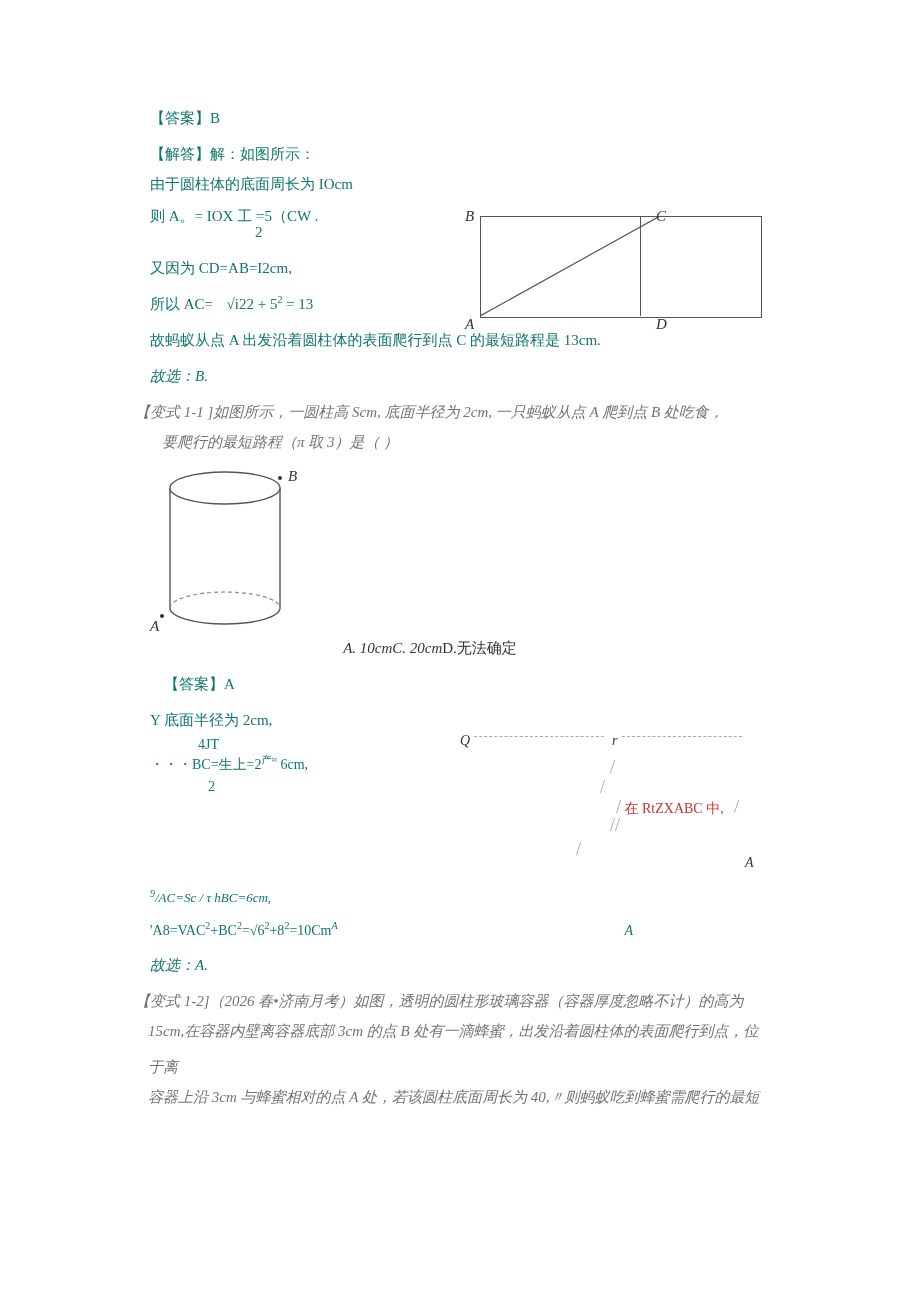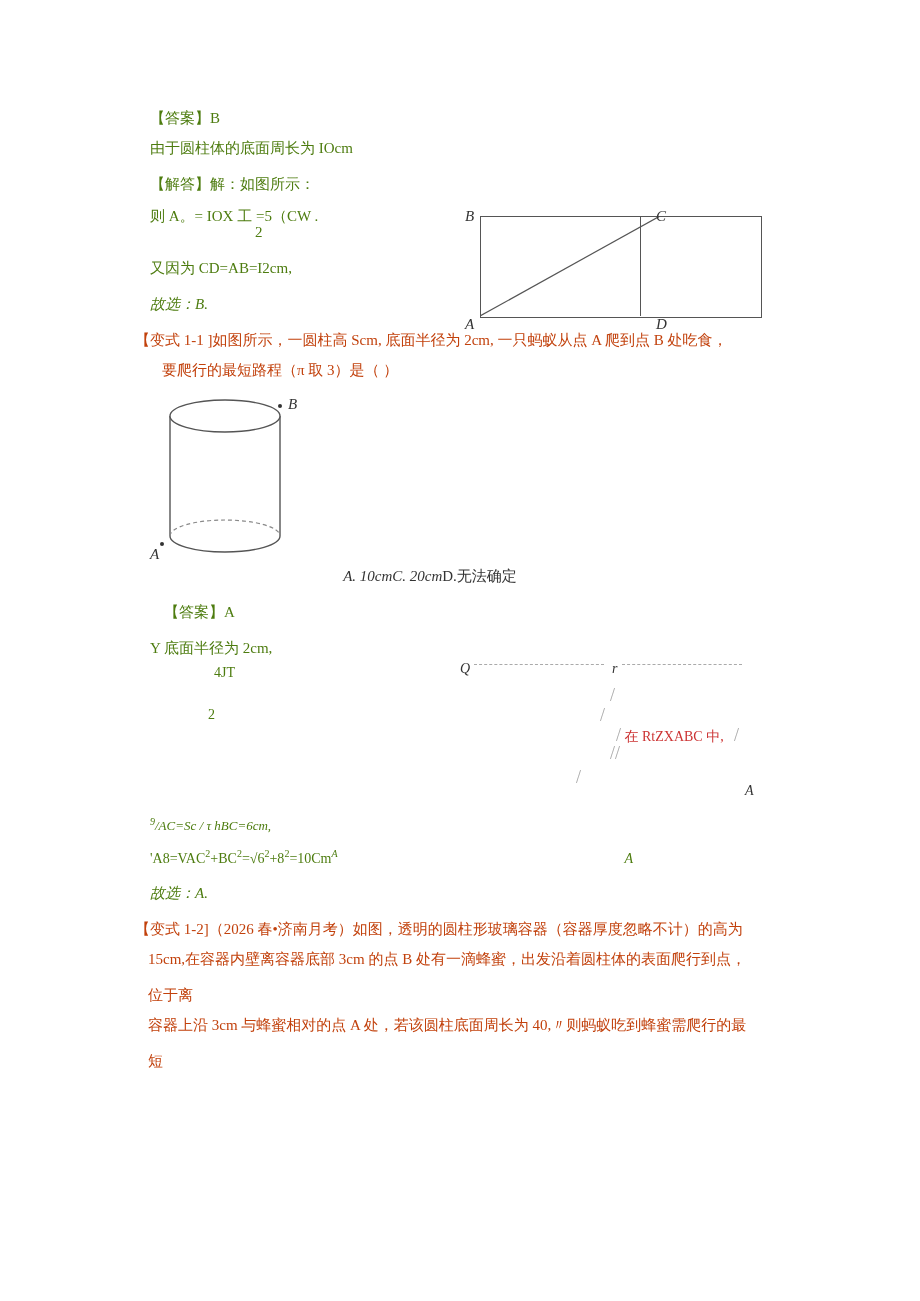--- a/index.html
+++ b/index.html
@@ -11,23 +11,23 @@
     font-size: 15px;
     line-height: 2.4;
   }
   .page {
     width: 920px;
     min-height: 1301px;
     box-sizing: border-box;
     padding: 100px 160px 60px 150px;
     position: relative;
   }
-  .red { color: #4d7c0f; }
+  .red { color: #0f766e; }
   .ital { font-style: italic; }
-  .black { color: #c2410c; }
+  .black { color: #737373; font-style: italic; }
   .line { margin: 0; }
   .sup { font-size: 10px; vertical-align: super; }
   
   .fig1 {
     position: absolute;
     left: 460px;
     top: 200px;
     width: 310px;
     height: 130px;
     font-style: italic;
@@ -124,23 +124,23 @@
     white-space: nowrap;
   }
 </style>
 </head>
 <body>
 
 <div class="page">
 
   <p class="line red">【答案】B</p>
 
+  <p class="line red">【解答】解：如图所示：</p>
+
   <p class="line red" style="margin-top:-6px">由于圆柱体的底面周长为 IOcm</p>
-
-  <p class="line red">【解答】解：如图所示：</p>
 
   <div class="fig1">
     <div class="outer"></div>
     <div class="vert"></div>
     <svg class="diag" viewBox="0 0 180 100">
       <line x1="0" y1="100" x2="180" y2="0" stroke="#555" stroke-width="1.2"></line>
     </svg>
     <span class="lblA">A</span>
     <span class="lblB">B</span>
     <span class="lblC">C</span>
@@ -149,21 +149,28 @@
 
   <div class="red" style="display:flex;align-items:flex-start;gap:4px;line-height:1.4;margin-top:4px;margin-bottom:14px;">
     <span>则 A。= IOX 工 =5（CW .</span>
   </div>
   <div class="red" style="margin-left:105px;margin-top:-16px;margin-bottom:10px;line-height:1">
     <span>2</span>
   </div>
 
   <p class="line red">又因为 CD=AB=I2cm,</p>
 
-
+  <p class="line red">
+    <span>所以 AC=</span>
+    <span style="display:inline-block;width:6px;"></span>
+    <span>√i22 + 5</span><span class="sup">2</span>
+    <span> = 13</span>
+  </p>
+
+  <p class="line red">故蚂蚁从点 A 出发沿着圆柱体的表面爬行到点 C 的最短路程是 13cm.</p>
 
   <p class="line red ital">故选：B.</p>
 
   <p class="line black" style="margin-left:-15px">【变式 1-1 ]如图所示，一圆柱高 Scm, 底面半径为 2cm,  一只蚂蚁从点 A 爬到点 B 处吃食，</p>
   <p class="line black" style="margin-left:12px;margin-top:-6px">要爬行的最短路程（π 取 3）是（        ）</p>
 
   <div class="fig2">
     <svg width="155" height="170" viewBox="0 0 155 170">
       <path d="M20 28 L20 148 A55 16 0 0 0 130 148 L130 28" fill="#fff" stroke="#555" stroke-width="1.4"></path>
       <ellipse cx="75" cy="28" rx="55" ry="16" fill="#fff" stroke="#555" stroke-width="1.4"></ellipse>
@@ -181,22 +188,25 @@
     <span>D.无法确定</span>
   </div>
 
   <p class="line red" style="margin-left:14px">【答案】A</p>
 
 
   <p class="line red">Y 底面半径为 2cm,</p>
 
   <div class="fig3-wrap">
 
-    <div class="red" style="position:absolute;left:64px;top:0;font-size:14px;">4JT</div>
-
+    <div class="red" style="position:absolute;left:48px;top:0;font-size:14px;">4JT</div>
+
+    <div class="red" style="position:absolute;left:0;top:20px;font-size:14px;">
+      <span>・・・BC=生上=2</span><span class="sup">产≈</span> <span>6cm,</span>
+    </div>
     <div class="red" style="position:absolute;left:58px;top:42px;font-size:14px;">2</div>
 
     <div class="fig3">
       <span class="q">Q</span>
       <div class="dash-top1"></div>
       <span class="r">r</span>
       <div class="dash-top2"></div>
       <span class="slash" style="left:150px;top:18px;">/</span>
       <span class="slash" style="left:140px;top:38px;">/</span>
       <span class="rtxt" style="left:156px;top:58px;">

